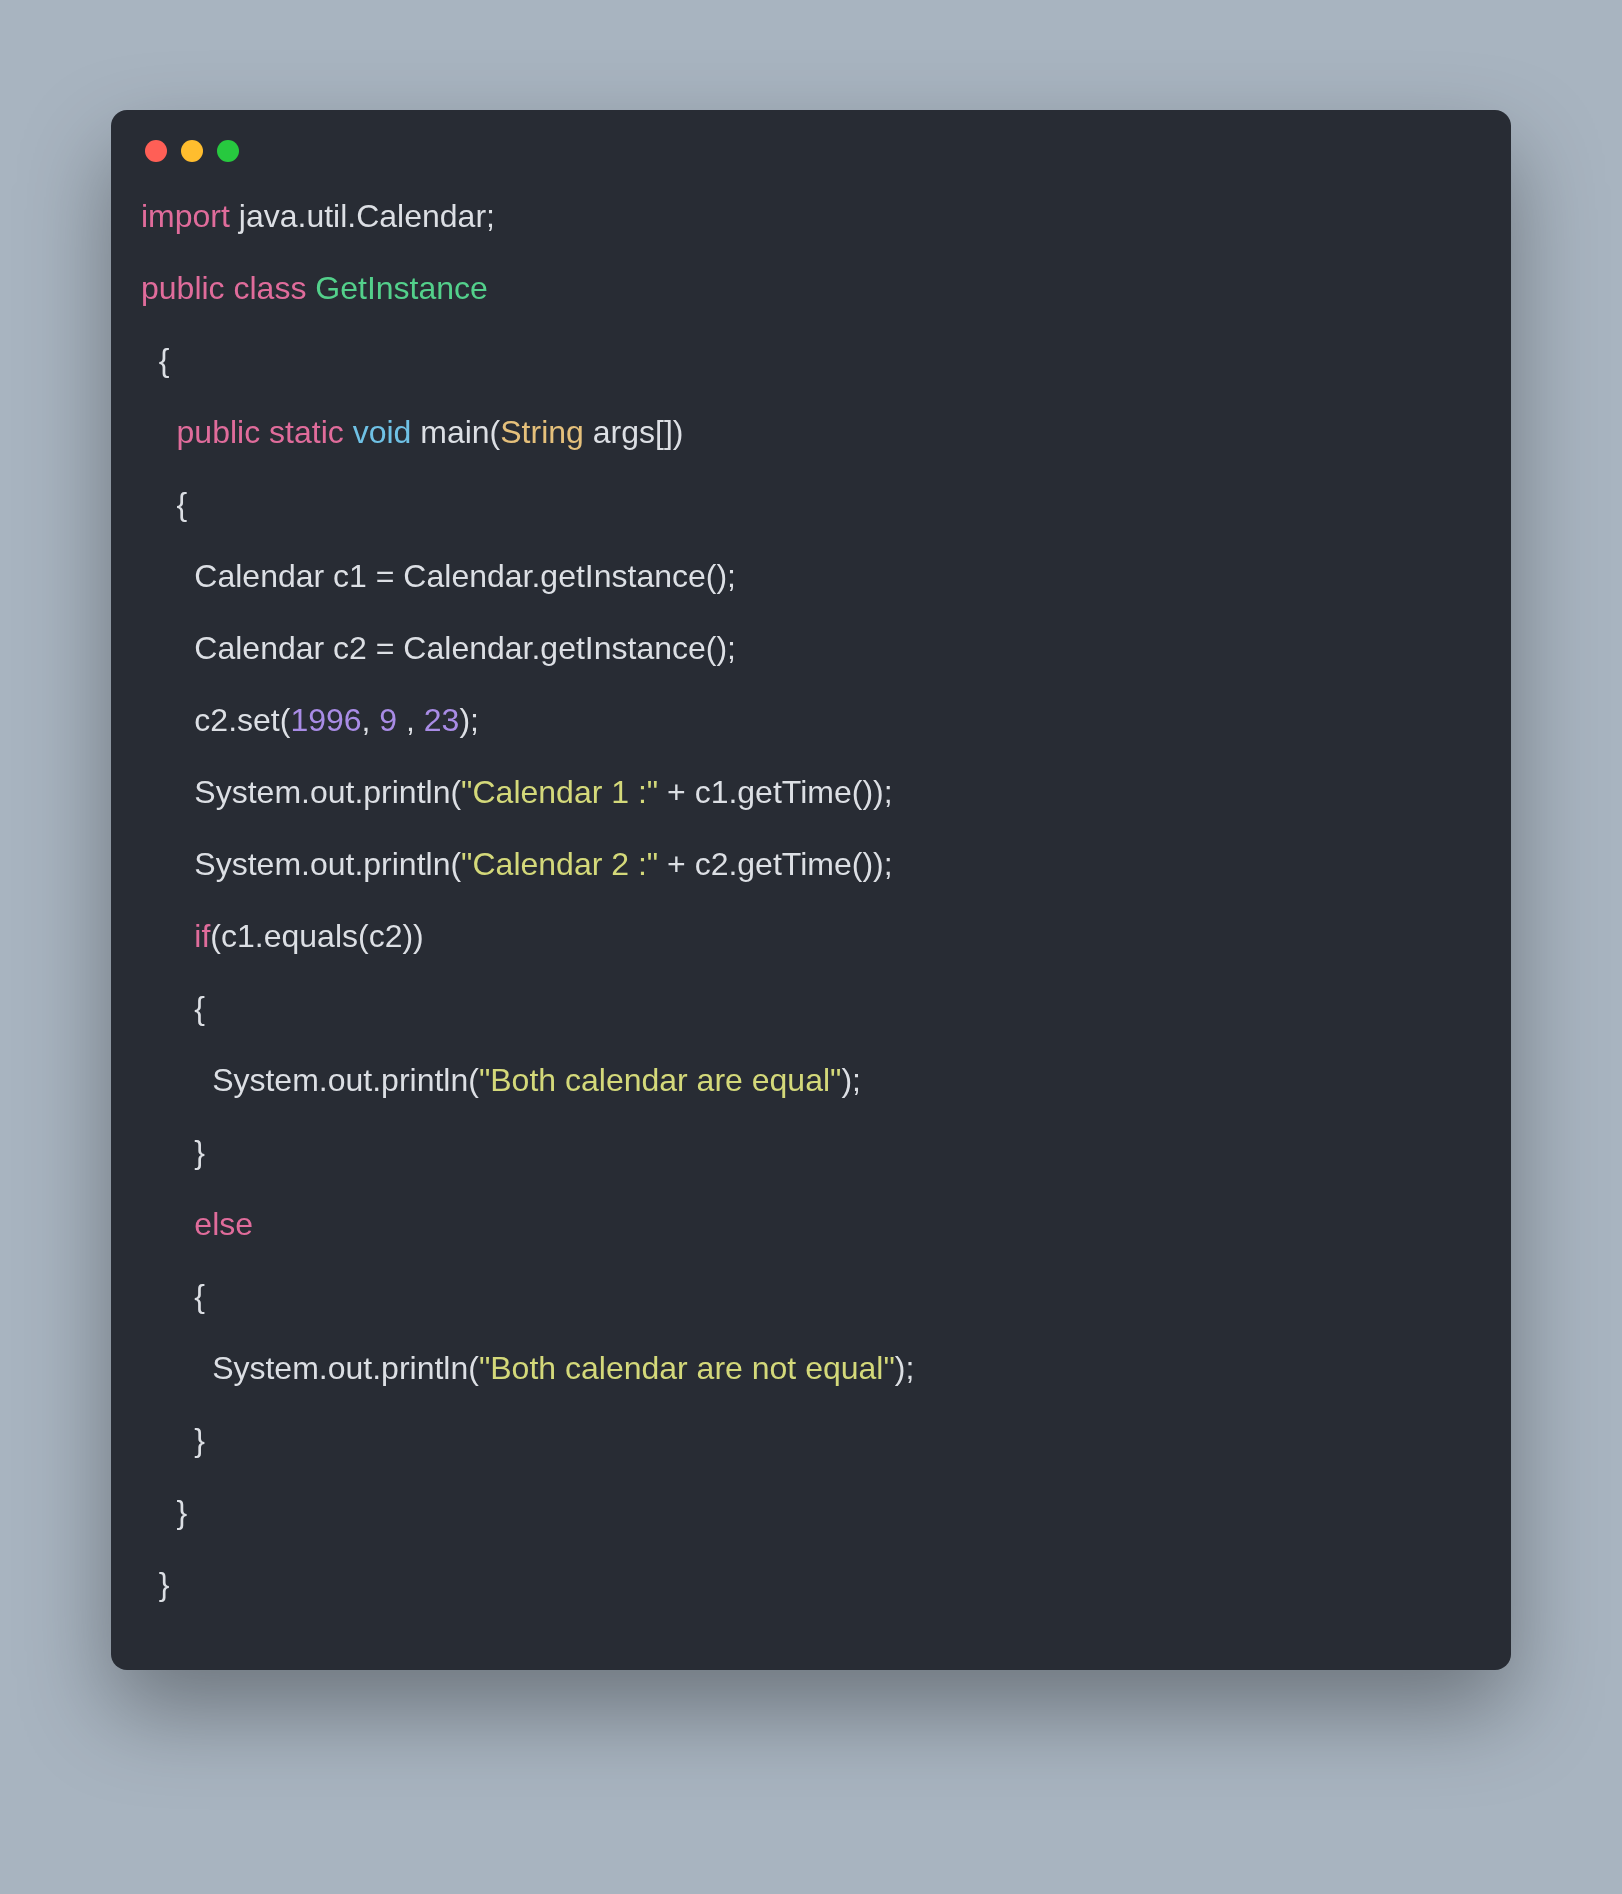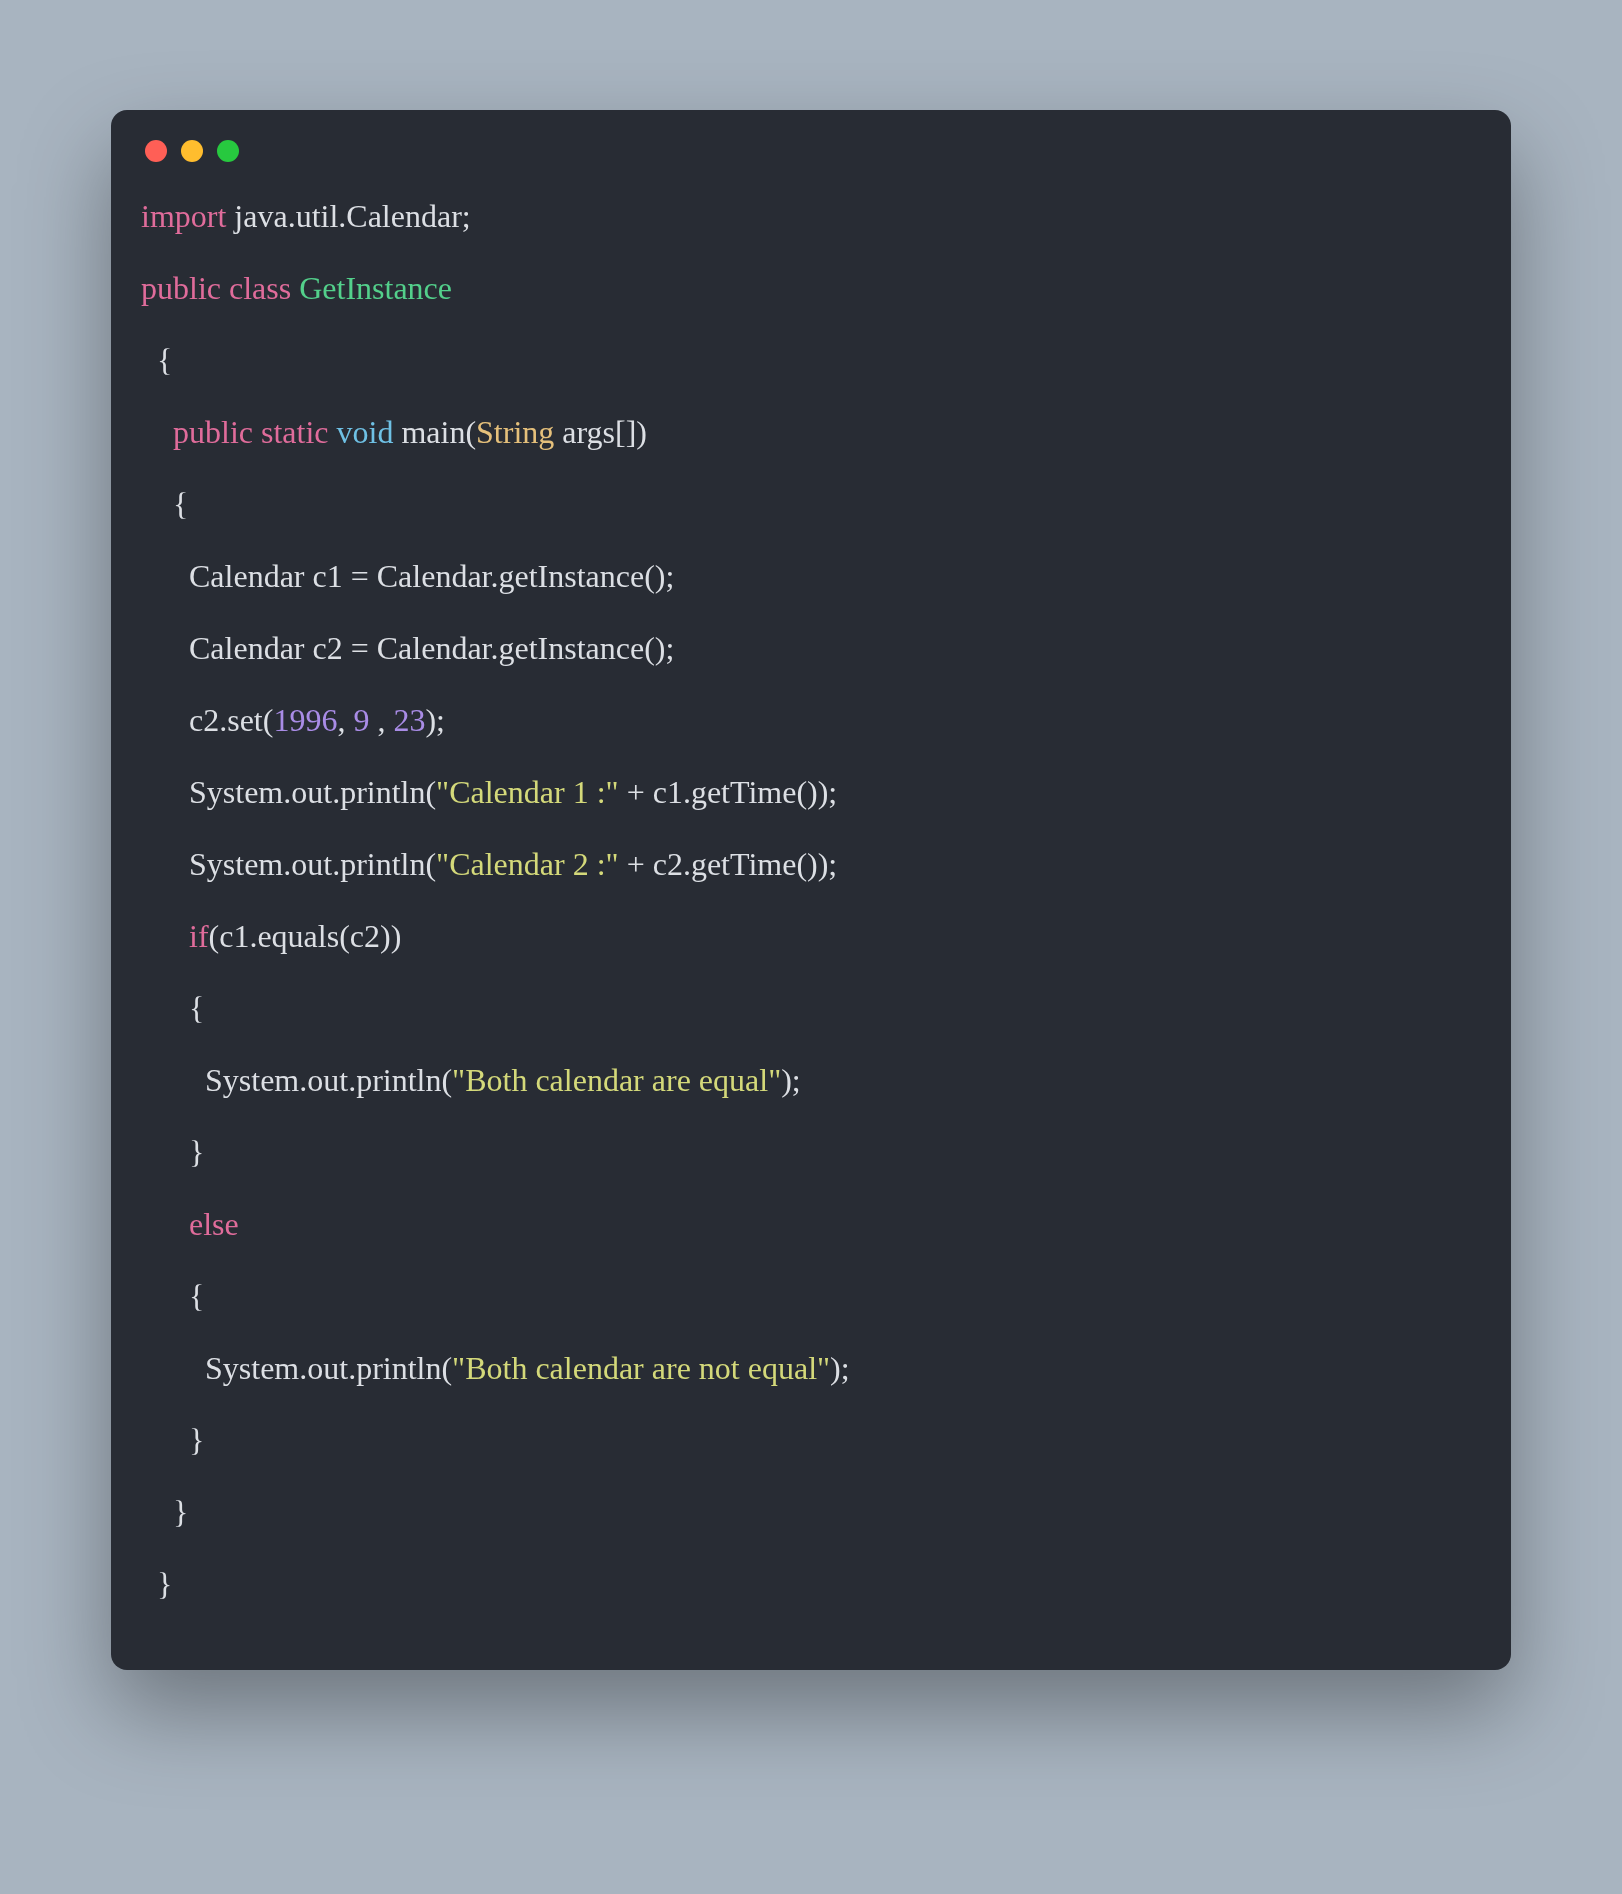--- a/index.html
+++ b/index.html
@@ -41,21 +41,21 @@
   .dot.red    { background: #FF5F56; }
   .dot.yellow { background: #FFBD2E; }
   .dot.green  { background: #27C93F; }
 
   pre.code {
     margin: 0;
     font-size: 32px;
     line-height: 2.25;
     color: #DCDFE4;
     white-space: pre;
-    font-family: Liberation Serif, serif;
+    font-family: Liberation Sans, sans-serif;
   }
   .tok-keyword  { color: #E06C9B; }   
   .tok-type     { color: #6FC1E5; }   
   .tok-class    { color: #53D08B; }   
   .tok-builtin  { color: #E5C07B; }   
   .tok-number   { color: #A98CE6; }
   .tok-string   { color: #D4D97A; }
   .tok-default  { color: #DCDFE4; }
 </style>
 </head>

